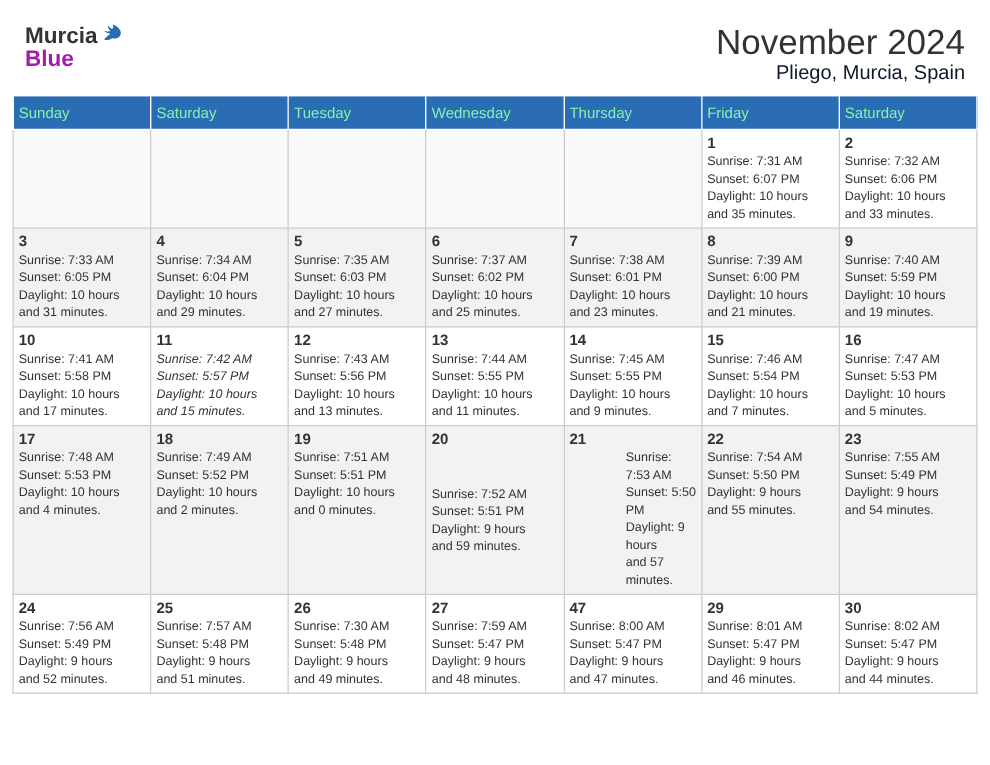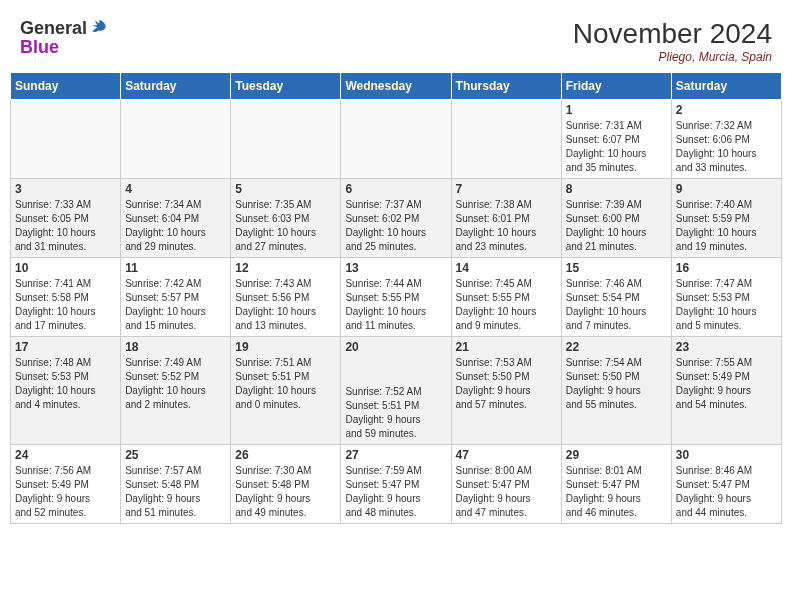--- a/index.html
+++ b/index.html
@@ -39,34 +39,33 @@
     }
     .title-area {
       text-align: right;
     }
     .month-title {
       font-size: 28px;
       font-weight: normal;
       color: #333;
     }
     .location {
-      font-size: 12px;
-      color: #7f1d1d;
-      font-style: italic;
+      font-size: 16px;
+      color: #0f172a;
     }
     .calendar-table {
       width: 100%;
       border-collapse: collapse;
       margin-top: 4px;
     }
     .calendar-table th {
       background-color: #2a6db5;
-      color: #fef9c3;
+      color: #86efac;
       font-size: 12px;
-      font-weight: bold;
+      font-weight: normal;
       padding: 6px 4px;
       text-align: left;
       border: 1px solid #fff;
     }
     .calendar-table td {
       border: 1px solid #ccc;
       vertical-align: top;
       padding: 3px 4px;
       font-size: 10px;
       color: #333;
@@ -91,21 +90,21 @@
       background: #f2f2f2;
     }
   </style>
 </head>
 <body>
 
 <div class="header">
   <div class="logo">
     <div>
       <div style="display:flex;align-items:center;">
-        <span class="logo-text-general">General</span>
+        <span class="logo-text-general">Murcia</span>
         <svg class="logo-icon" viewBox="0 0 24 24" xmlns="http://www.w3.org/2000/svg">
           <path d="M12 2 C14 2 20 6 20 10 C20 14 16 16 12 15 C10 16 6 18 4 16 C6 14 8 12 10 11 C8 10 5 10 4 8 C6 9 9 9 10 8 C8 6 7 4 8 3 C9 5 11 6 12 6 C13 5 13 3 12 2Z" fill="#2a6db5"></path>
         </svg>
       </div>
       <span class="logo-text-blue">Blue</span>
     </div>
   </div>
   <div class="title-area">
     <div class="month-title">November 2024</div>
     <div class="location">Pliego, Murcia, Spain</div>
@@ -200,21 +199,21 @@
       <tr>
         <td>
           <span class="day-number">10</span>
           <div class="day-info" style="white-space: pre-line;">Sunrise: 7:41 AM
 Sunset: 5:58 PM
 Daylight: 10 hours
 and 17 minutes.</div>
         </td>
         <td>
           <span class="day-number">11</span>
-          <div class="day-info" style="white-space: pre-line;">Sunrise: 7:42 AM
+          <div class="day-info" style="white-space: pre-line; font-style: italic;">Sunrise: 7:42 AM
 Sunset: 5:57 PM
 Daylight: 10 hours
 and 15 minutes.</div>
         </td>
         <td>
           <span class="day-number">12</span>
           <div class="day-info" style="white-space: pre-line;">Sunrise: 7:43 AM
 Sunset: 5:56 PM
 Daylight: 10 hours
 and 13 minutes.</div>
@@ -272,21 +271,21 @@
         </td>
         <td>
           <span class="day-number">20</span>
           <div class="day-info" style="white-space: pre-line; margin-top: 31px;">Sunrise: 7:52 AM
 Sunset: 5:51 PM
 Daylight: 9 hours
 and 59 minutes.</div>
         </td>
         <td>
           <span class="day-number">21</span>
-          <div class="day-info" style="white-space: pre-line;">Sunrise: 7:53 AM
+          <div class="day-info" style="white-space: pre-line; margin-left: 45px;">Sunrise: 7:53 AM
 Sunset: 5:50 PM
 Daylight: 9 hours
 and 57 minutes.</div>
         </td>
         <td>
           <span class="day-number">22</span>
           <div class="day-info" style="white-space: pre-line;">Sunrise: 7:54 AM
 Sunset: 5:50 PM
 Daylight: 9 hours
 and 55 minutes.</div>
@@ -337,20 +336,20 @@
         </td>
         <td>
           <span class="day-number">29</span>
           <div class="day-info" style="white-space: pre-line;">Sunrise: 8:01 AM
 Sunset: 5:47 PM
 Daylight: 9 hours
 and 46 minutes.</div>
         </td>
         <td>
           <span class="day-number">30</span>
-          <div class="day-info" style="white-space: pre-line;">Sunrise: 8:46 AM
+          <div class="day-info" style="white-space: pre-line;">Sunrise: 8:02 AM
 Sunset: 5:47 PM
 Daylight: 9 hours
 and 44 minutes.</div>
         </td>
       </tr>
     </tbody>
 </table>
 
 </body></html>

